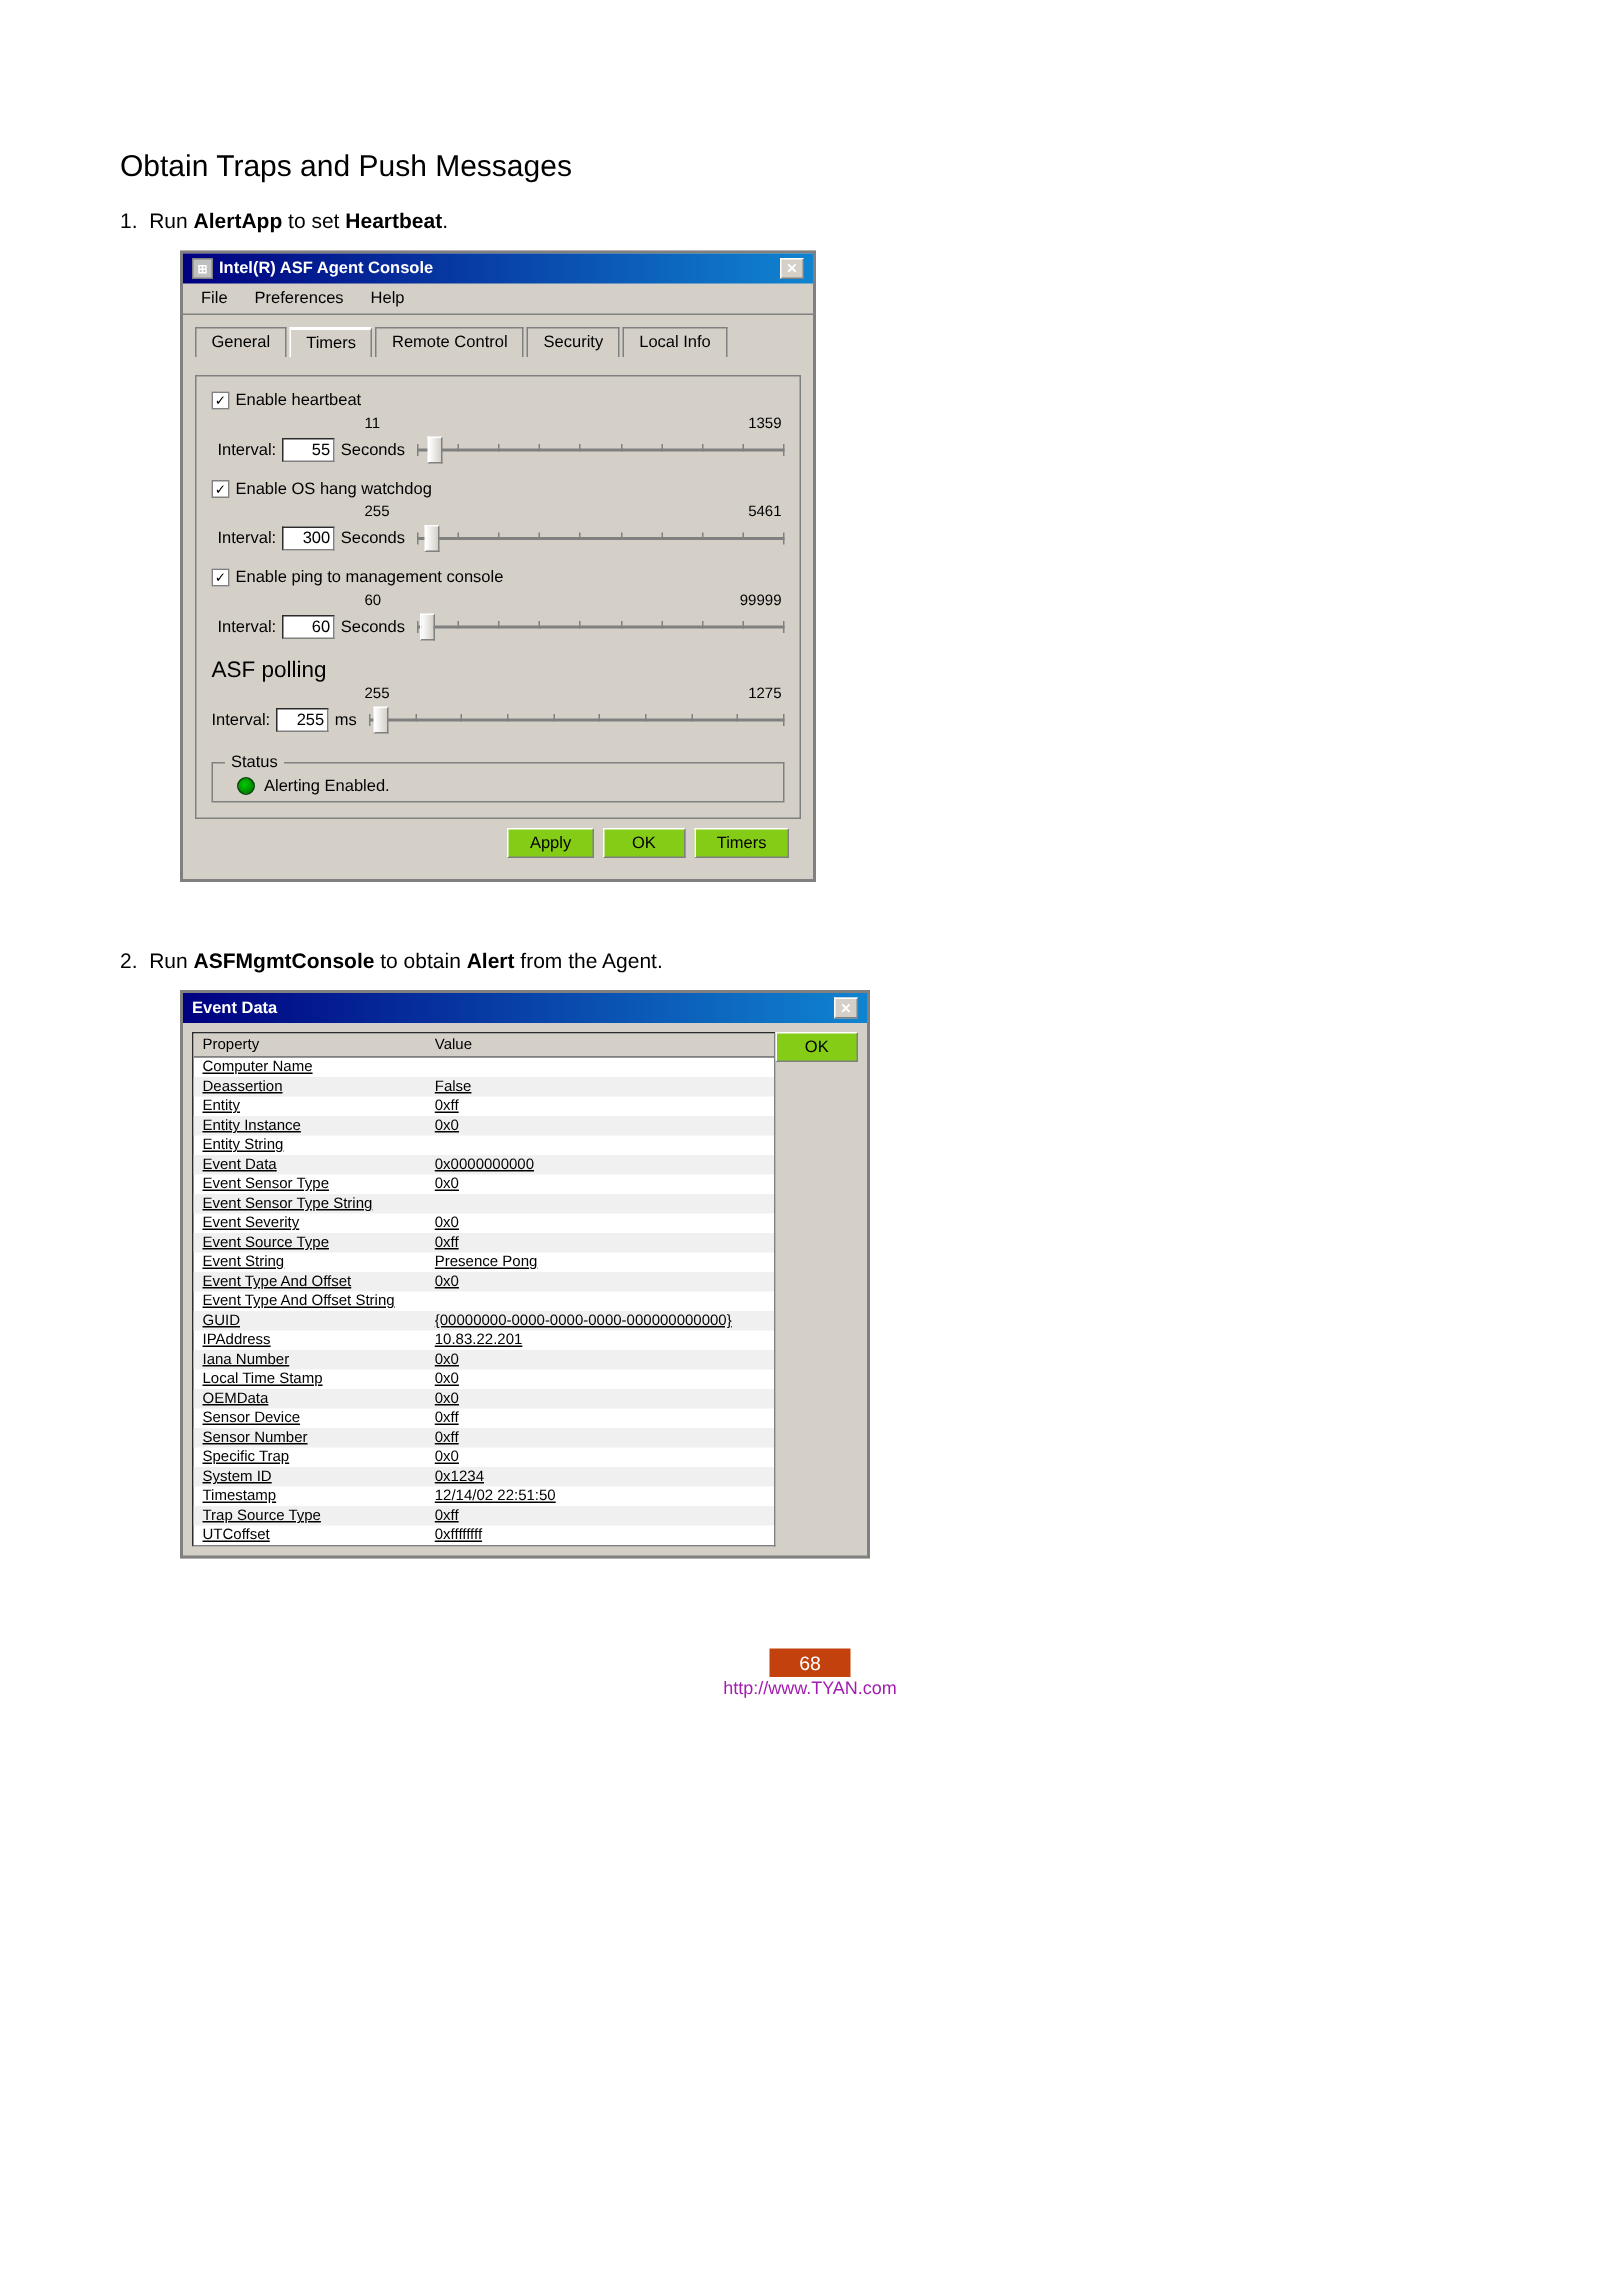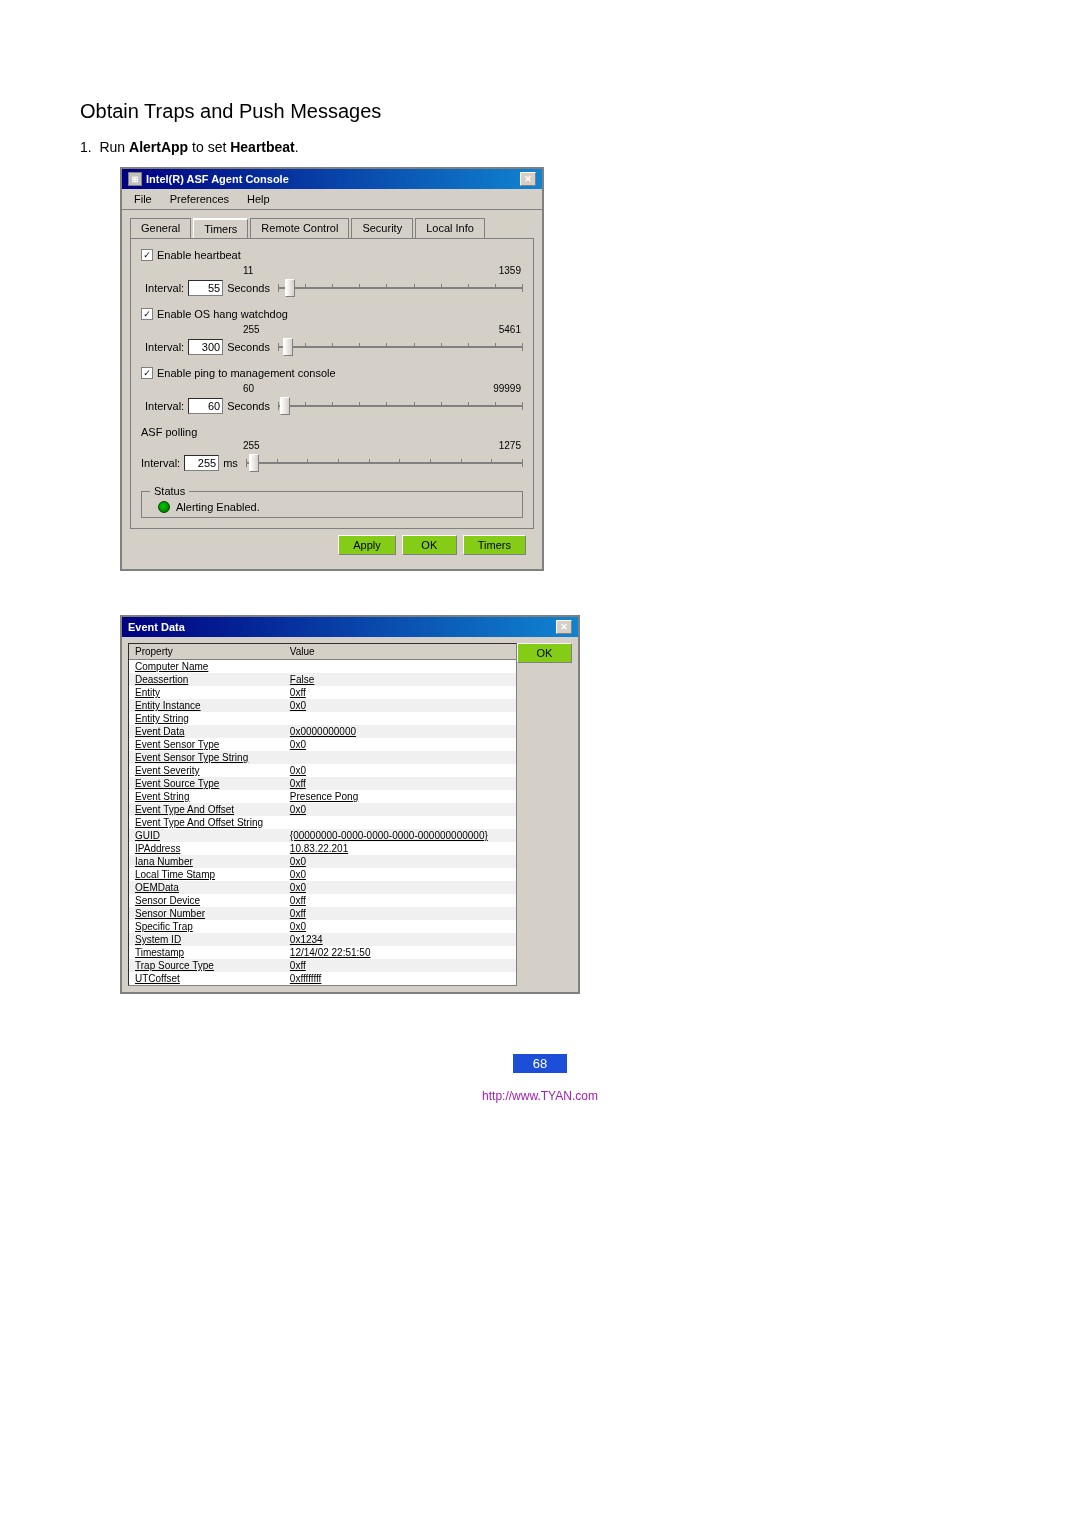--- a/index.html
+++ b/index.html
@@ -103,21 +103,21 @@
 
     .dialog-body {
       padding: 8px;
       width: 420px;
     }
 
     
     .tab-bar {
       display: flex;
       gap: 2px;
-      margin-bottom: 0;
+      margin-bottom: 12px;
     }
 
     .tab {
       padding: 3px 10px;
       background: #d4d0c8;
       border: 1px solid #808080;
       border-bottom: none;
       font-size: 11px;
       cursor: pointer;
       position: relative;
@@ -282,26 +282,26 @@
       padding-top: 0;
     }
 
     
     .footer {
       text-align: center;
       margin-top: 40px;
     }
 
     .footer-page {
-      background: #1d4ed8;
+      background: #c2410c;
       color: white;
       display: inline-block;
       padding: 2px 20px;
       font-size: 13px;
-      margin-bottom: 16px;
+      margin-bottom: 0;
     }
 
     .footer-url {
       font-size: 12px;
       color: #a21caf;
     }
   </style>
 </head>
 <body>
 
@@ -433,21 +433,21 @@
                 <div style="width:1px; height:5px; background:#808080;"></div>
                 <div style="width:1px; height:5px; background:#808080;"></div>
                 <div style="width:1px; height:8px; background:#808080;"></div>
               </div>
               <div style="position:absolute; top:50%; left:1%; width:10px; height:18px; background:linear-gradient(to right,#ffffff,#d4d0c8); border:1px solid #808080; border-top-color:#ffffff; border-left-color:#ffffff; transform:translateY(-50%);"></div>
             </div>
           </div>
         </div>
 
         <div style="margin-top:6px;">
-          <div style="font-size:11px; margin-bottom:2px;">ASF polling</div>
+          <div style="font-size:15px; margin-bottom:2px;">ASF polling</div>
           <div class="slider-numbers">
             <span style="margin-left:100px">255</span>
             <span>1275</span>
           </div>
           <div class="interval-row">
             <span>Interval:</span>
             <input class="interval-input" type="text" value="255" style="">
             <span>ms</span>
             <div style="flex:1; position:relative; height:20px; margin-left:4px;">
               <div style="position:absolute; top:50%; left:0; right:0; height:2px; background:#808080; transform:translateY(-50%);"></div>
@@ -483,20 +483,23 @@
       <div class="dialog-buttons">
         <button class="win-btn">Apply</button>
         <button class="win-btn">OK</button>
         <button class="win-btn">Timers</button>
       </div>
     </div>
   </div>
 </div>
 
 <div class="step">
+  <div class="step-text">
+    2.&nbsp;&nbsp;<span>Run </span><b>ASFMgmtConsole</b><span> to obtain </span><b>Alert</b><span> from the Agent.</span>
+  </div>
 
   
   <div class="event-dialog">
     
     <div class="dialog-titlebar">
       <div class="dialog-titlebar-left">
         <span>Event Data</span>
       </div>
       <div class="dialog-close-btn">✕</div>
     </div>

